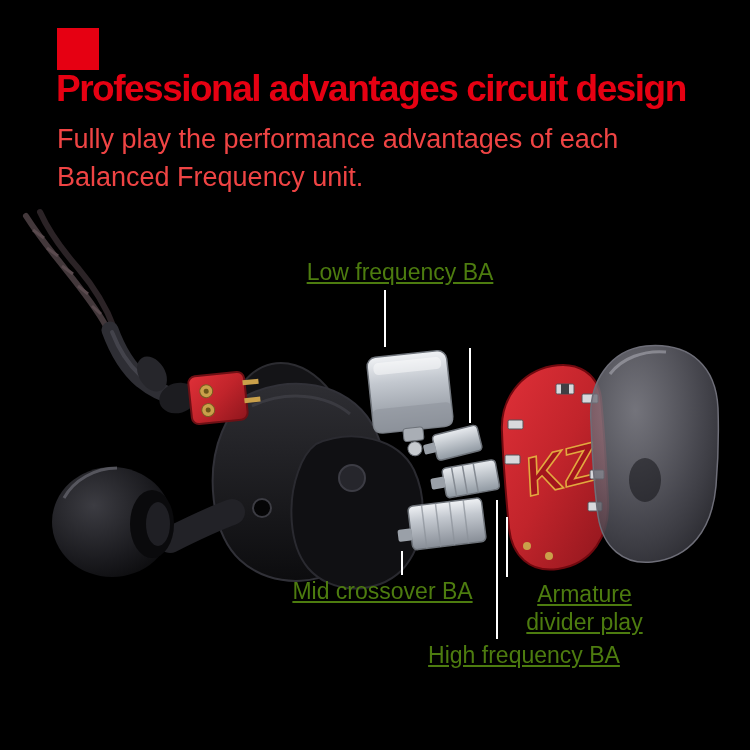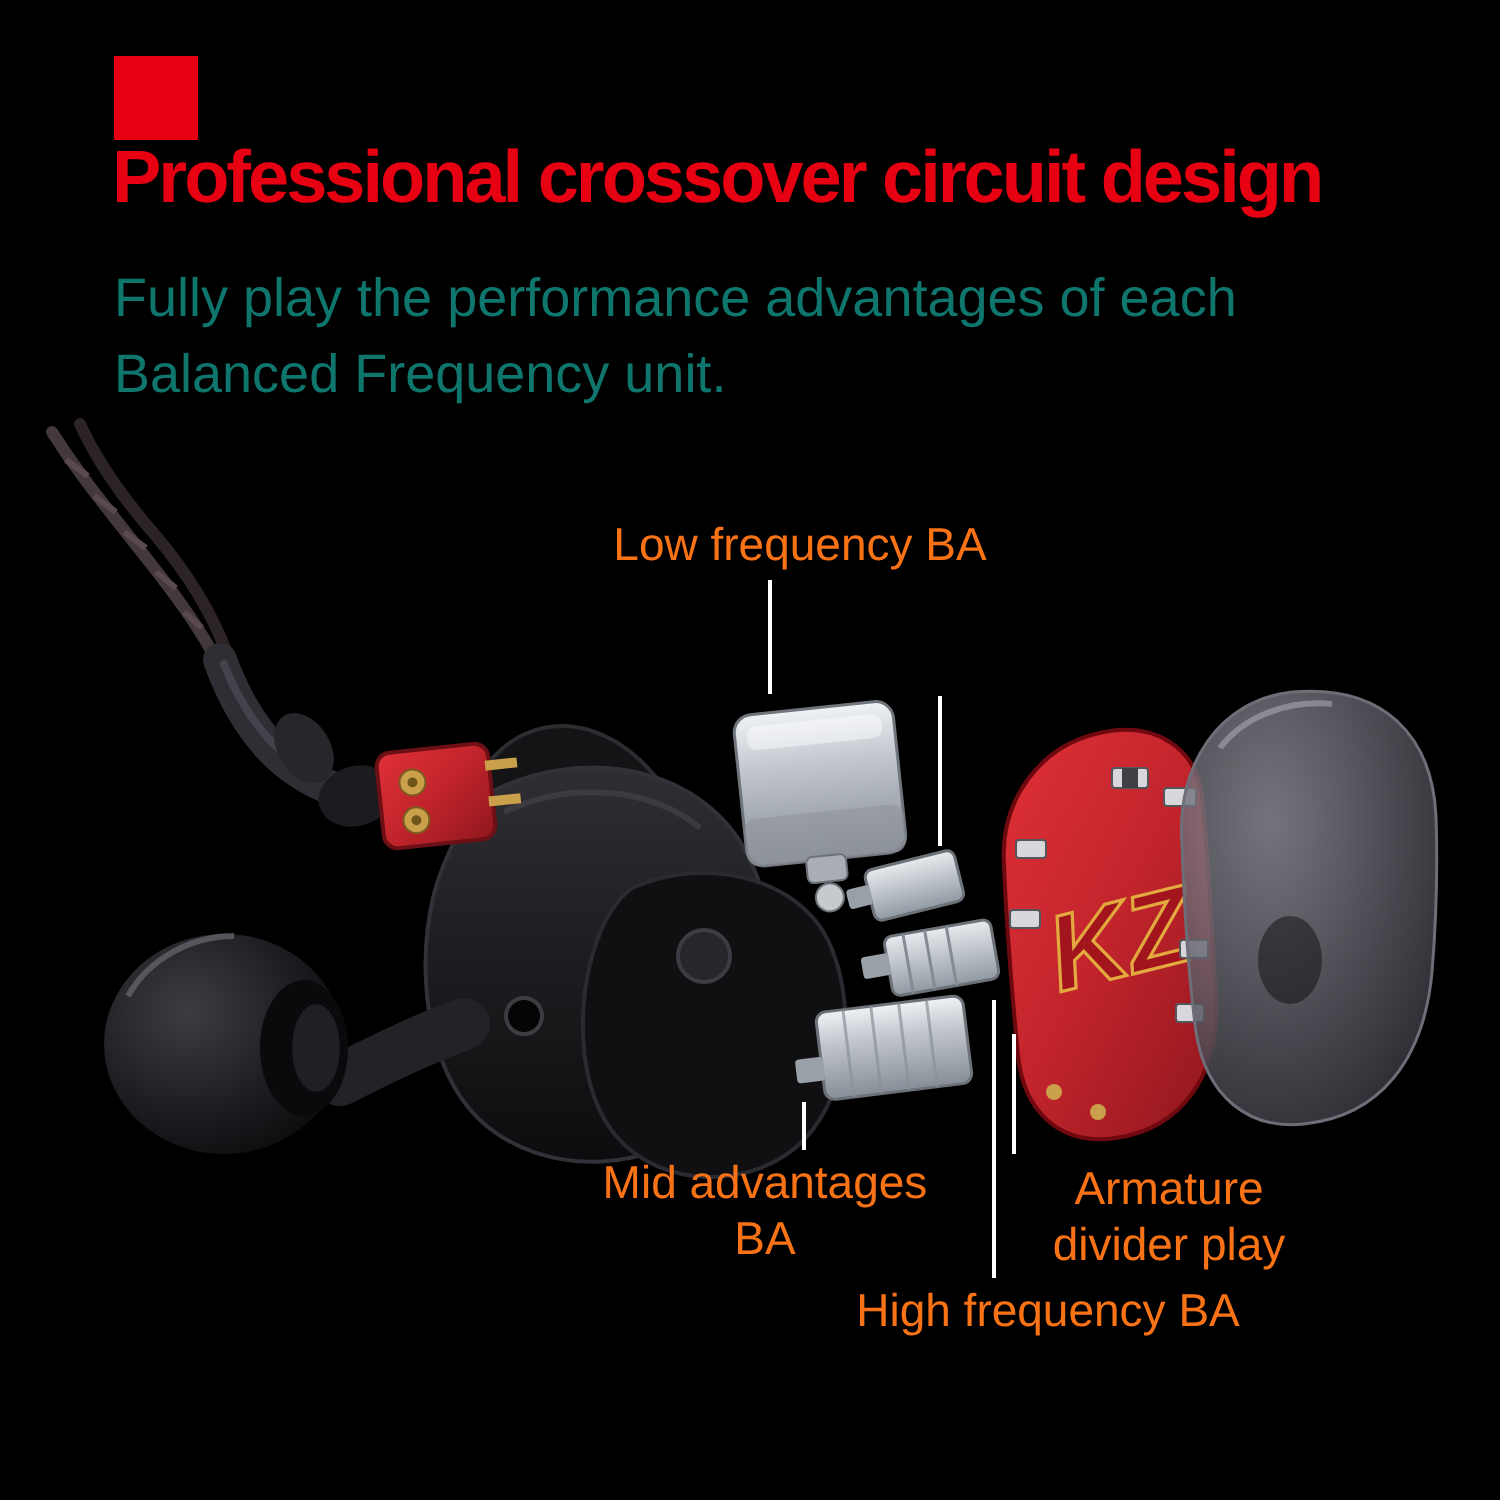--- a/index.html
+++ b/index.html
@@ -6,31 +6,31 @@
   html, body { background:#000; }
   .page {
     position:relative; width:750px; height:750px; background:#000;
     overflow:hidden; font-family:"Liberation Sans", sans-serif;
   }
   .brand-square { position:absolute; left:57px; top:28px; width:42px; height:42px; background:#e60012; }
   .headline {
     position:absolute; left:56px; top:68px; font-size:37px; font-weight:700;
     letter-spacing:-1.5px; color:#e60012; white-space:nowrap;
   }
-  .subtitle { position:absolute; left:57px; top:120px; font-size:27px; line-height:38px; color:#0f766e;margin-top:10px; }
+  .subtitle { position:absolute; left:57px; top:120px; font-size:27px; line-height:38px; color:#ef4444; }
   .diagram-svg { position:absolute; left:0; top:0; }
-  .callout-label { position:absolute; color:#f97316; font-size:23px; line-height:28px; text-align:center; }
+  .callout-label { position:absolute; color:#4d7c0f; font-size:23px; line-height:28px; text-align:center;text-decoration:underline; }
 </style>
 </head>
 <body>
 
 <div class="page">
 
   <div class="brand-square"></div>
-  <h1 class="headline">Professional crossover circuit design</h1>
+  <h1 class="headline">Professional advantages circuit design</h1>
   <div class="subtitle">
     <span>Fully play the performance advantages of each</span><br>
     <span>Balanced Frequency unit.</span>
   </div>
 
   <svg class="diagram-svg" width="750" height="750" viewBox="0 0 750 750">
     <defs>
       <linearGradient id="metal" x1="0" y1="0" x2="0" y2="1">
         <stop offset="0" stop-color="#f0f2f5"></stop>
         <stop offset="0.35" stop-color="#c3c8cf"></stop>
@@ -157,21 +157,21 @@
       <line x1="470" y1="348" x2="470" y2="423"></line>
       <line x1="402" y1="551" x2="402" y2="575"></line>
       <line x1="507" y1="517" x2="507" y2="577"></line>
       <line x1="497" y1="500" x2="497" y2="639"></line>
     </g>
   </svg>
 
   <div class="callout-label" style="left:300px; top:258px; width:200px;">Low frequency BA</div>
 
 
-  <div class="callout-label" style="left:285px; top:577px; width:195px;">Mid advantages BA</div>
+  <div class="callout-label" style="left:285px; top:577px; width:195px;">Mid crossover BA</div>
 
   <div class="callout-label" style="left:512px; top:580px; width:145px;">
     <span>Armature</span><br>
     <span>divider play</span>
   </div>
 
   <div class="callout-label" style="left:404px; top:641px; width:200px;margin-left:20px;">High frequency BA</div>
 
 </div>
 

